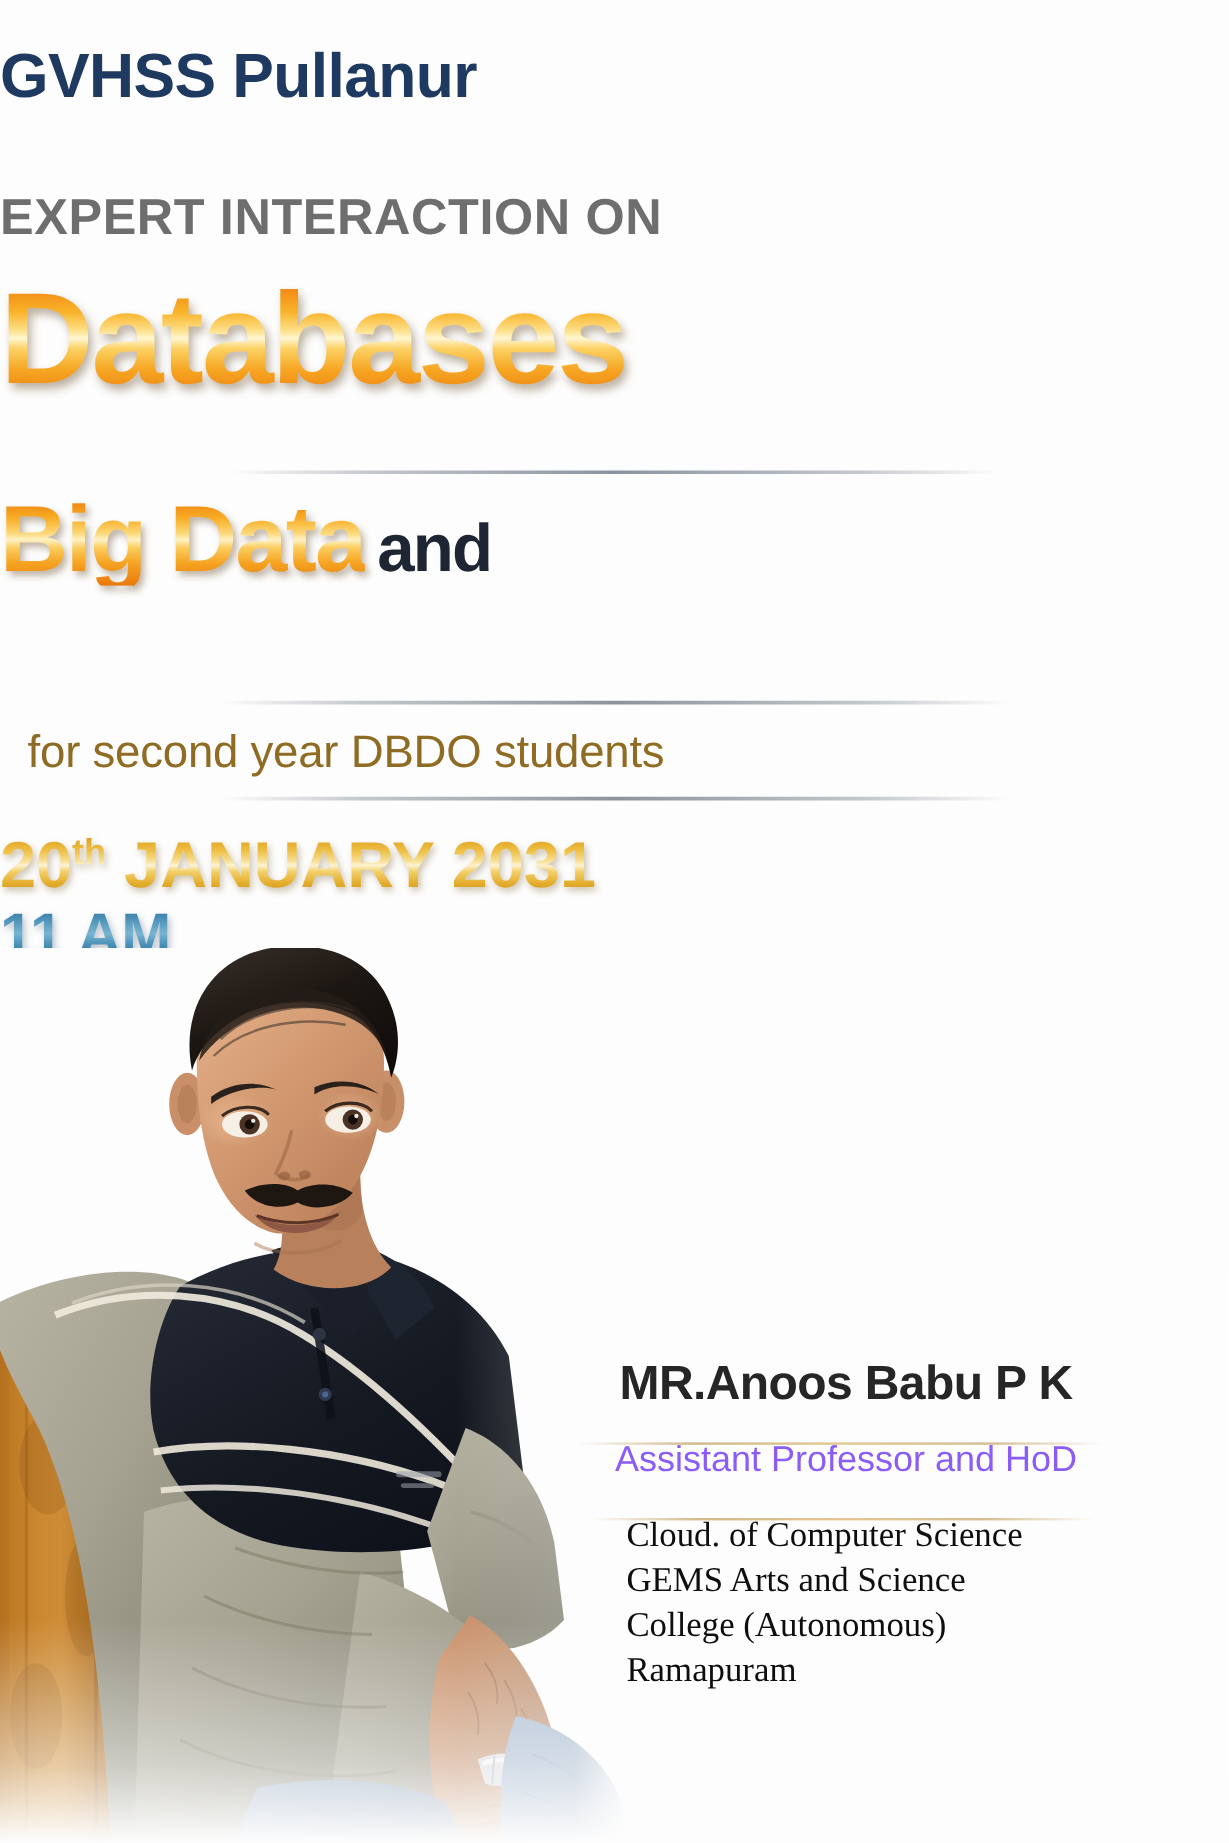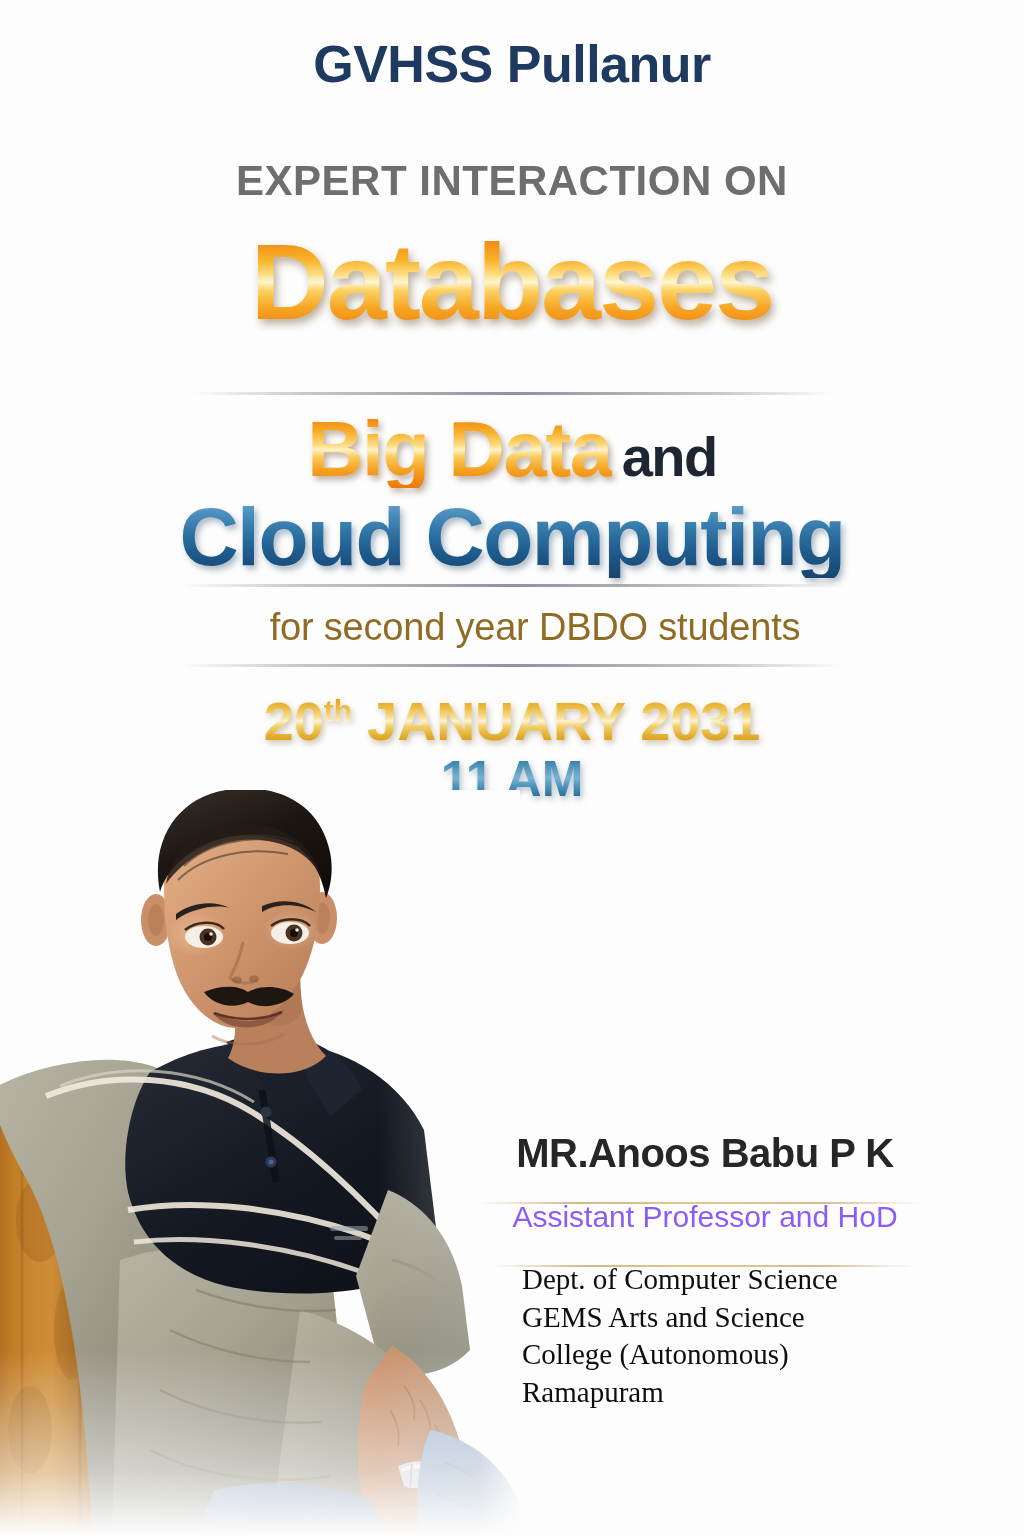--- a/index.html
+++ b/index.html
@@ -15,21 +15,20 @@
     background: #fdfdfd;
     font-family: "Liberation Sans", sans-serif;
     -webkit-font-smoothing: antialiased;
   }
 
   
   .center-line {
     position: absolute;
     left: 0;
     width: 100%;
-    text-align: center;
     white-space: nowrap;
     line-height: 1;
   }
 
   
   #org-name {
     top: 38px;
     font-size: 52px;
     font-weight: 700;
     letter-spacing: -0.5px;
@@ -292,23 +291,20 @@
     <span class="grad-text">Databases</span>
   </div>
 
 
   <div class="rule" id="rule-era"></div>
 
   <div class="center-line" id="title-bigdata">
     <span class="grad-text">Big Data</span><span class="plain-and">and</span>
   </div>
 
-  <div class="center-line" id="title-cloud">
-    <span class="grad-text">Cloud Computing</span>
-  </div>
 
   <div class="rule" id="rule-aud-a"></div>
 
   <div class="center-line" id="title-audience">
     <span>for second year DBDO students</span>
   </div>
 
   <div class="rule" id="rule-aud-b"></div>
 
   <div class="center-line" id="event-date">
@@ -537,21 +533,21 @@
         <rect x="380" y="0" width="140" height="746" fill="url(#fadeRight)"></rect>
         <rect x="0" y="0" width="520" height="120" fill="#fdfdfd" opacity="0.0"></rect>
       </g>
     </svg>
   </div>
 
   <div id="speaker-block">
     <div id="speaker-name">MR.Anoos Babu P K</div>
     <div id="speaker-role">Assistant Professor and HoD</div>
     <div id="speaker-affiliation">
-      <div>Dept. of Computer Science</div>
+      <div>Cloud. of Computer Science</div>
       <div>GEMS Arts and Science</div>
       <div>College (Autonomous)</div>
       <div>Ramapuram</div>
     </div>
   </div>
 
   <div class="gold-rule" id="gold-rule-1"></div>
   <div class="gold-rule" id="gold-rule-2"></div>
 
 </div>

